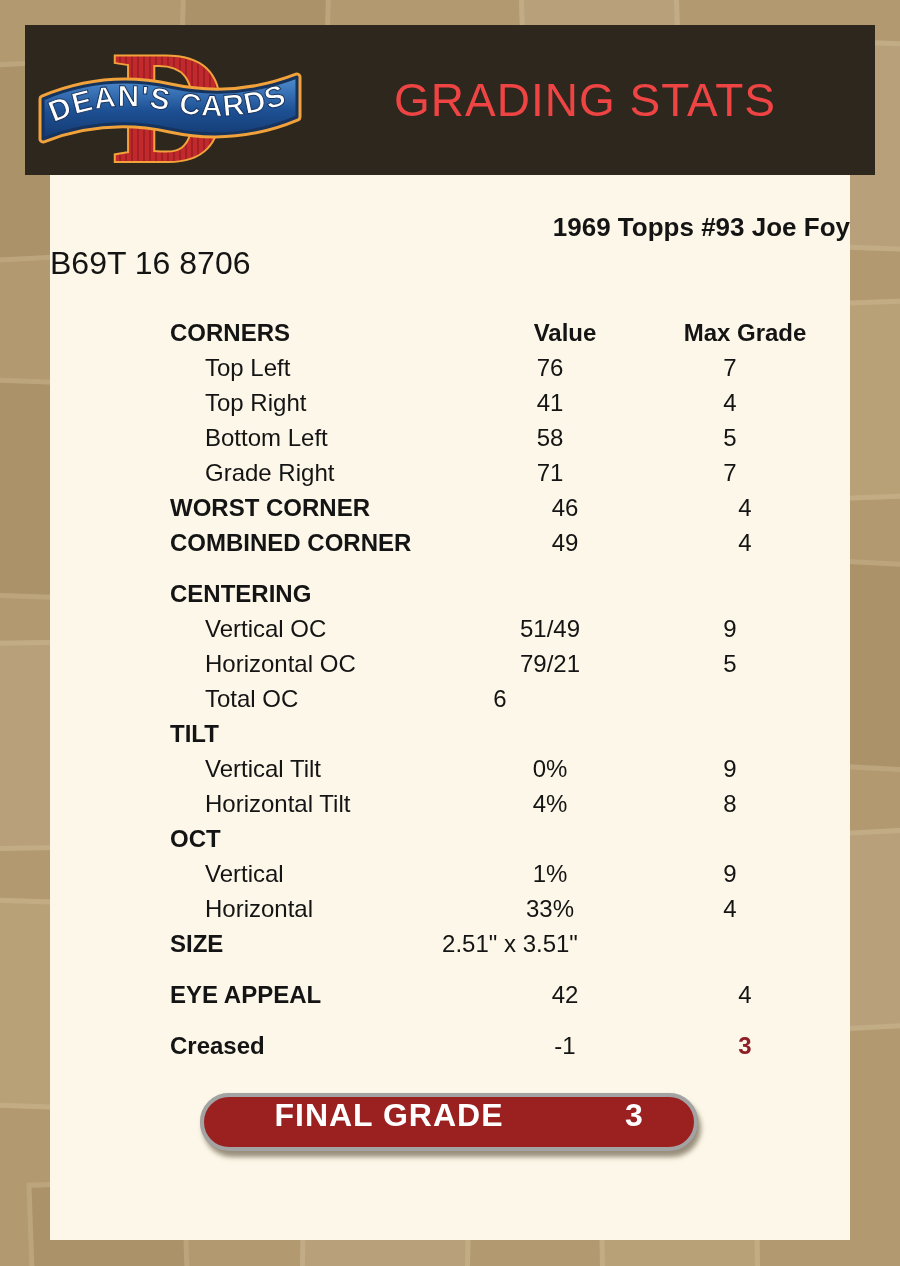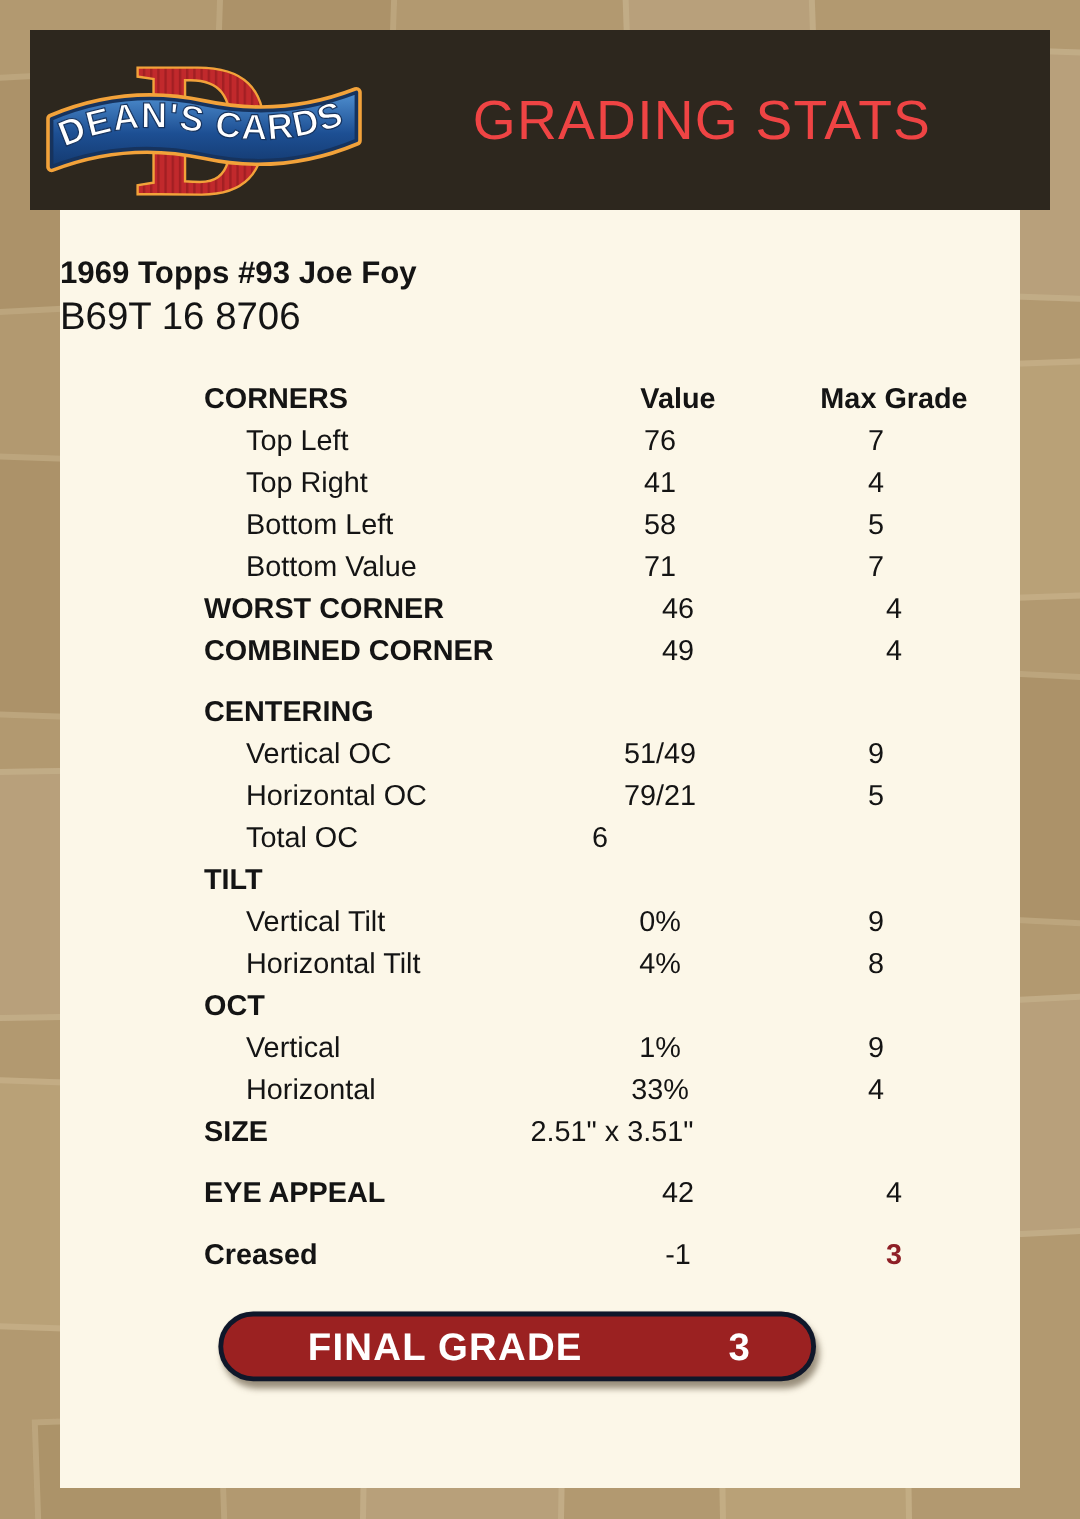--- a/index.html
+++ b/index.html
@@ -21,39 +21,39 @@
   }
   .logo-wrap{width:290px;display:flex;justify-content:center;align-items:center;}
   .header-text{flex:1;text-align:center;color:#ef4444;padding-right:20px;}
   .header-title{font-size:46px;font-weight:400;letter-spacing:1px;line-height:1.1;}
   .header-sub{font-size:32px;font-weight:400;margin-top:4px;}
   
   .panel{
     position:absolute;left:50px;top:175px;width:800px;height:1065px;
     background:#fcf7e8;z-index:1;
   }
-  .card-title{margin-top:37px;text-align:left;font-size:26px;font-weight:bold;line-height:31px;}
+  .card-title{margin-top:37px;text-align:right;font-size:26px;font-weight:bold;line-height:31px;}
   .card-serial{margin-top:5px;text-align:left;font-size:32px;font-weight:400;line-height:31px;}
   
   .grading-table{margin-top:36px;}
   .row{display:flex;height:35px;line-height:35px;font-size:24px;}
   .row.gap{margin-top:16px;}
   .cell-label{width:280px;padding-left:120px;white-space:nowrap;}
   .cell-label.indent{padding-left:155px;width:230px;}
   .cell-value{width:230px;text-align:center;white-space:nowrap;}
   .cell-max{width:130px;text-align:center;}
   .bold{font-weight:bold;}
   .max-red{color:#8e1f26;font-weight:bold;}
   .size-shift{transform:translateX(-55px);}
   
   .final-grade{
-    position:absolute;left:132px;top:918px;width:490px;height:50px;
-    background:#9b2121;border:4px solid #0f172a;border-radius:32px;
+    position:absolute;left:150px;top:918px;width:490px;height:50px;
+    background:#9b2121;border:4px solid #a3a3a3;border-radius:32px;
     box-shadow:3px 6px 5px rgba(120,108,88,.75), 0 0 1px rgba(0,0,0,.25);
-    display:flex;align-items:center;color:#ffffff;
+    display:flex;color:#ffffff;
     font-size:32px;font-weight:bold;
   }
   .final-grade-label{flex:1;text-align:center;letter-spacing:1px;}
   .final-grade-value{width:120px;text-align:center;}
 </style>
 </head>
 <body>
 
 <div>
   <div class="bg-card" style="left:-30px;top:60px;width:140px;height:190px;background:#a88e64;transform:rotate(-3deg);"></div>
@@ -122,21 +122,21 @@
       <div class="cell-label indent">Top Right</div>
       <div class="cell-value">41</div>
       <div class="cell-max">4</div>
     </div>
     <div class="row">
       <div class="cell-label indent">Bottom Left</div>
       <div class="cell-value">58</div>
       <div class="cell-max">5</div>
     </div>
     <div class="row">
-      <div class="cell-label indent">Bottom Value</div>
+      <div class="cell-label indent">Grade Right</div>
       <div class="cell-value">71</div>
       <div class="cell-max">7</div>
     </div>
     <div class="row">
       <div class="cell-label bold">WORST CORNER</div>
       <div class="cell-value">46</div>
       <div class="cell-max">4</div>
     </div>
     <div class="row">
       <div class="cell-label bold">COMBINED CORNER</div>

